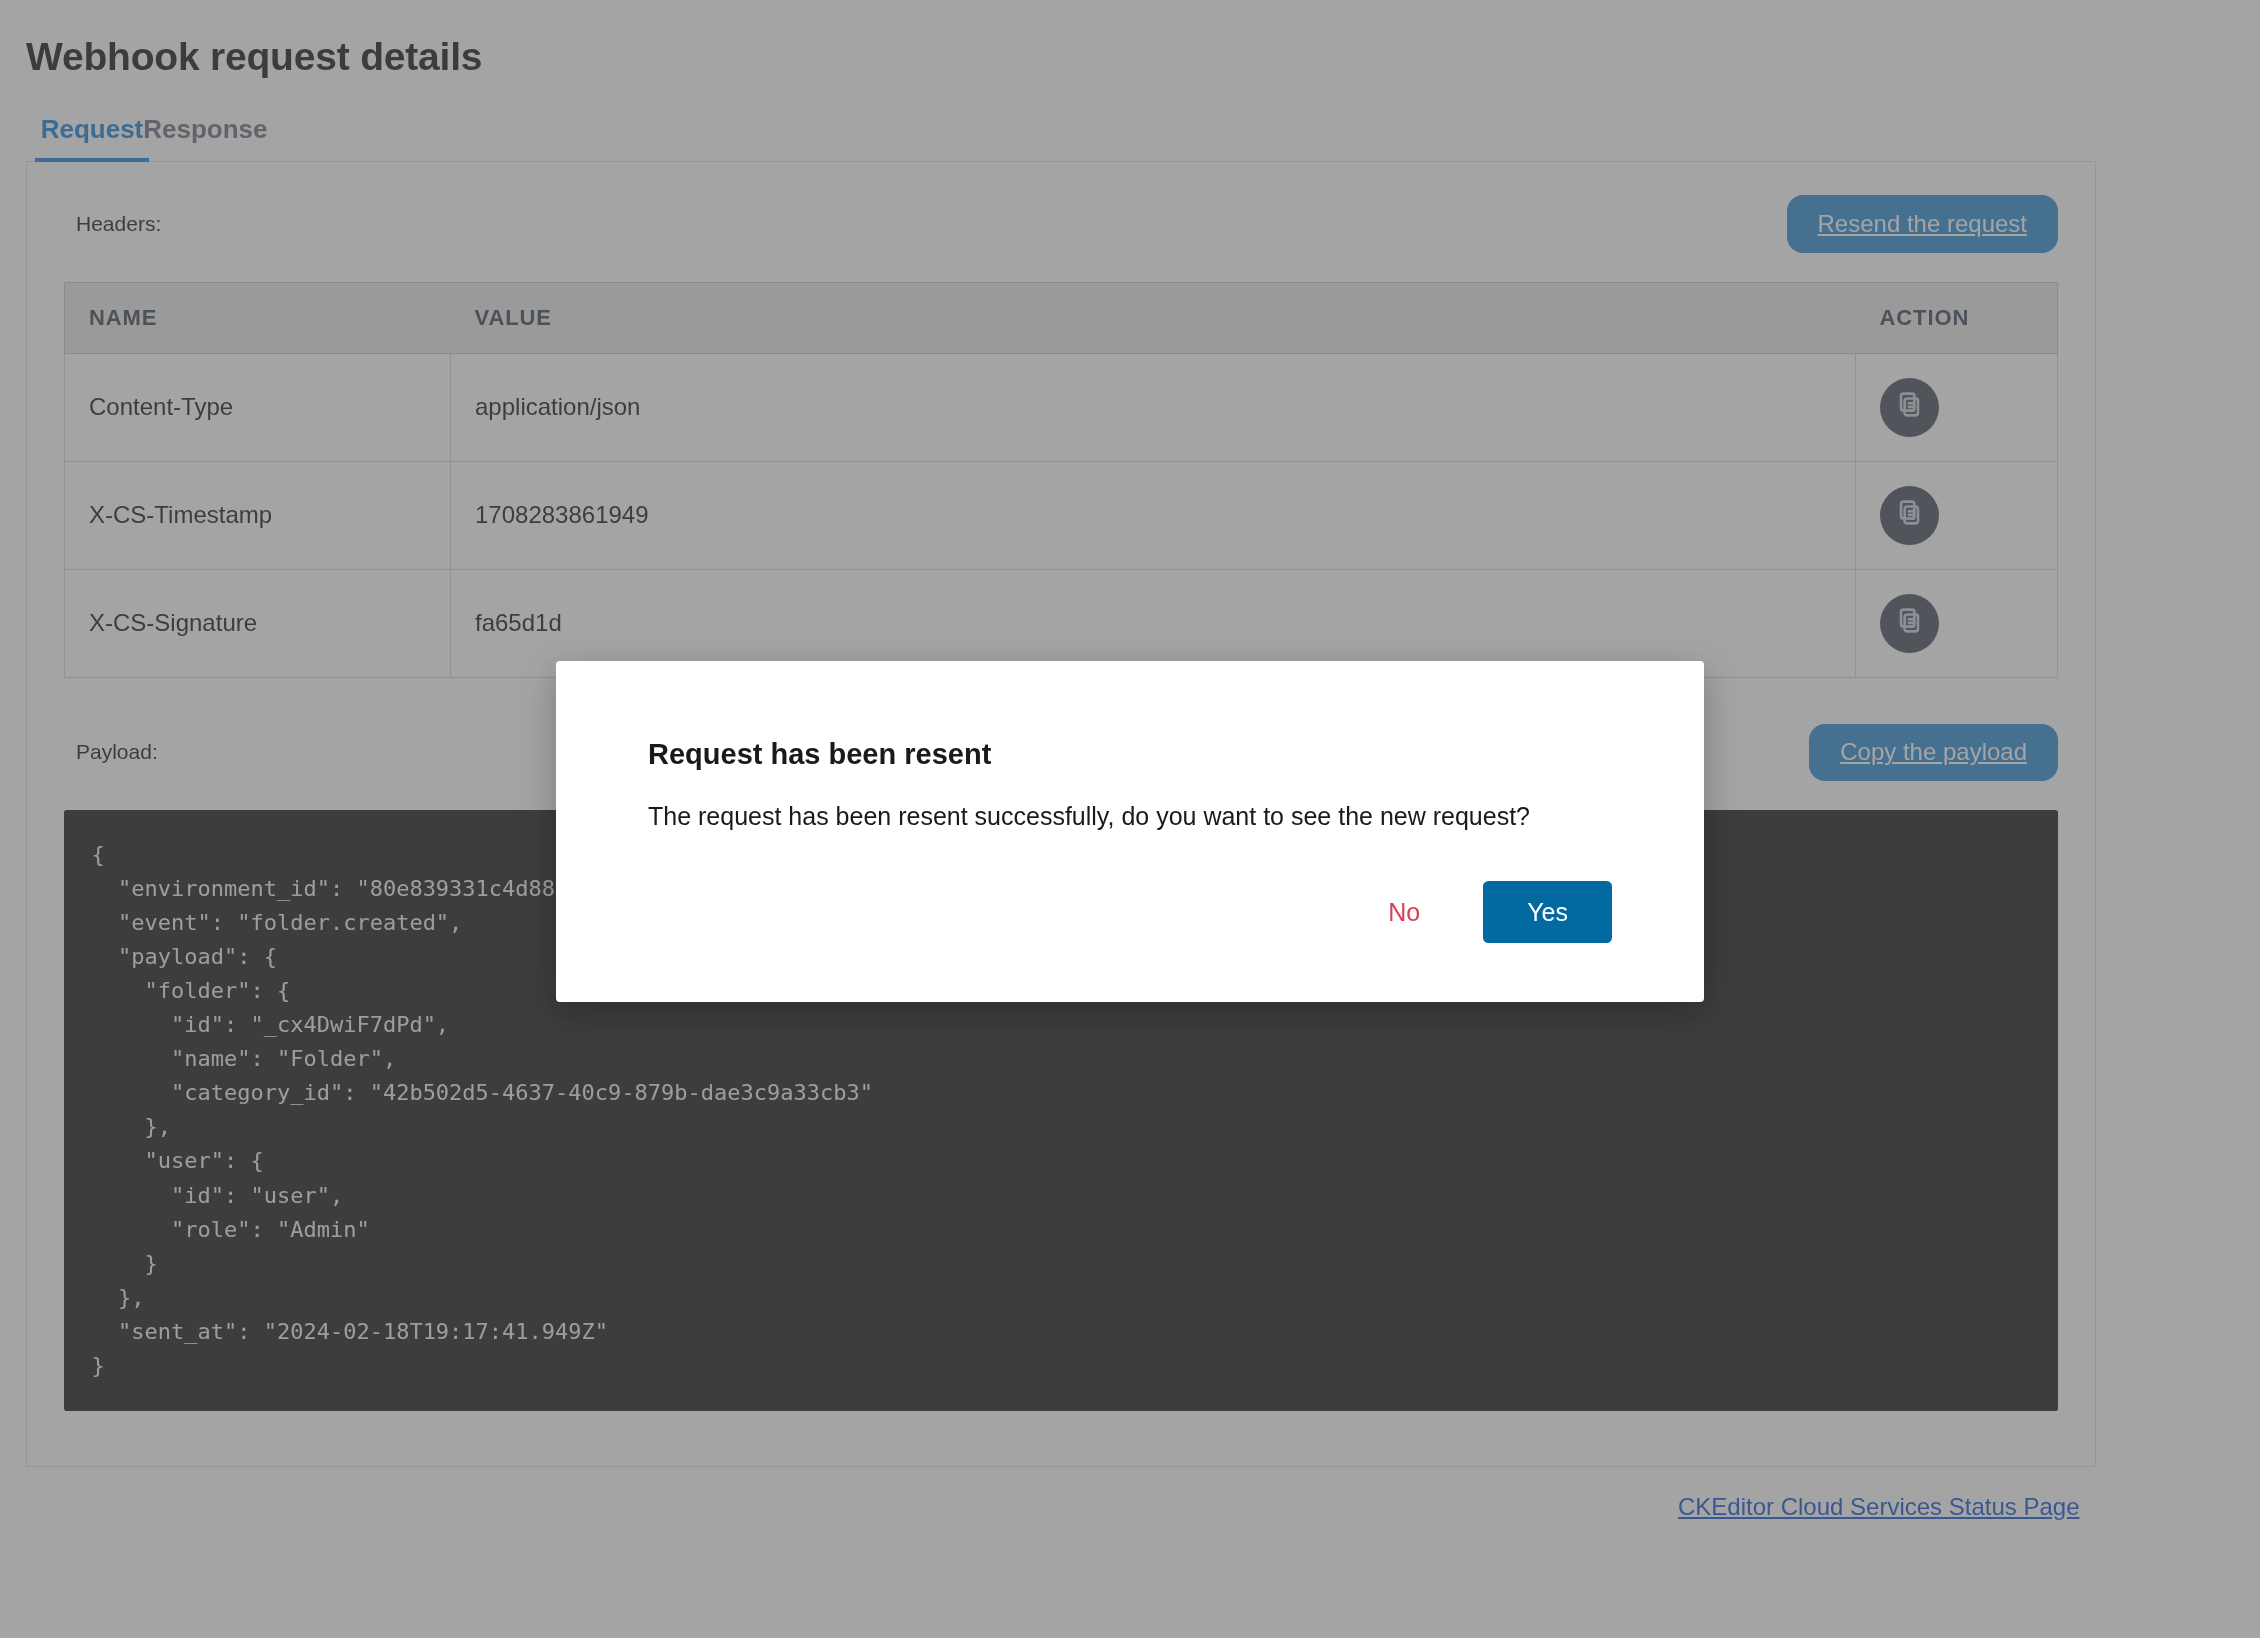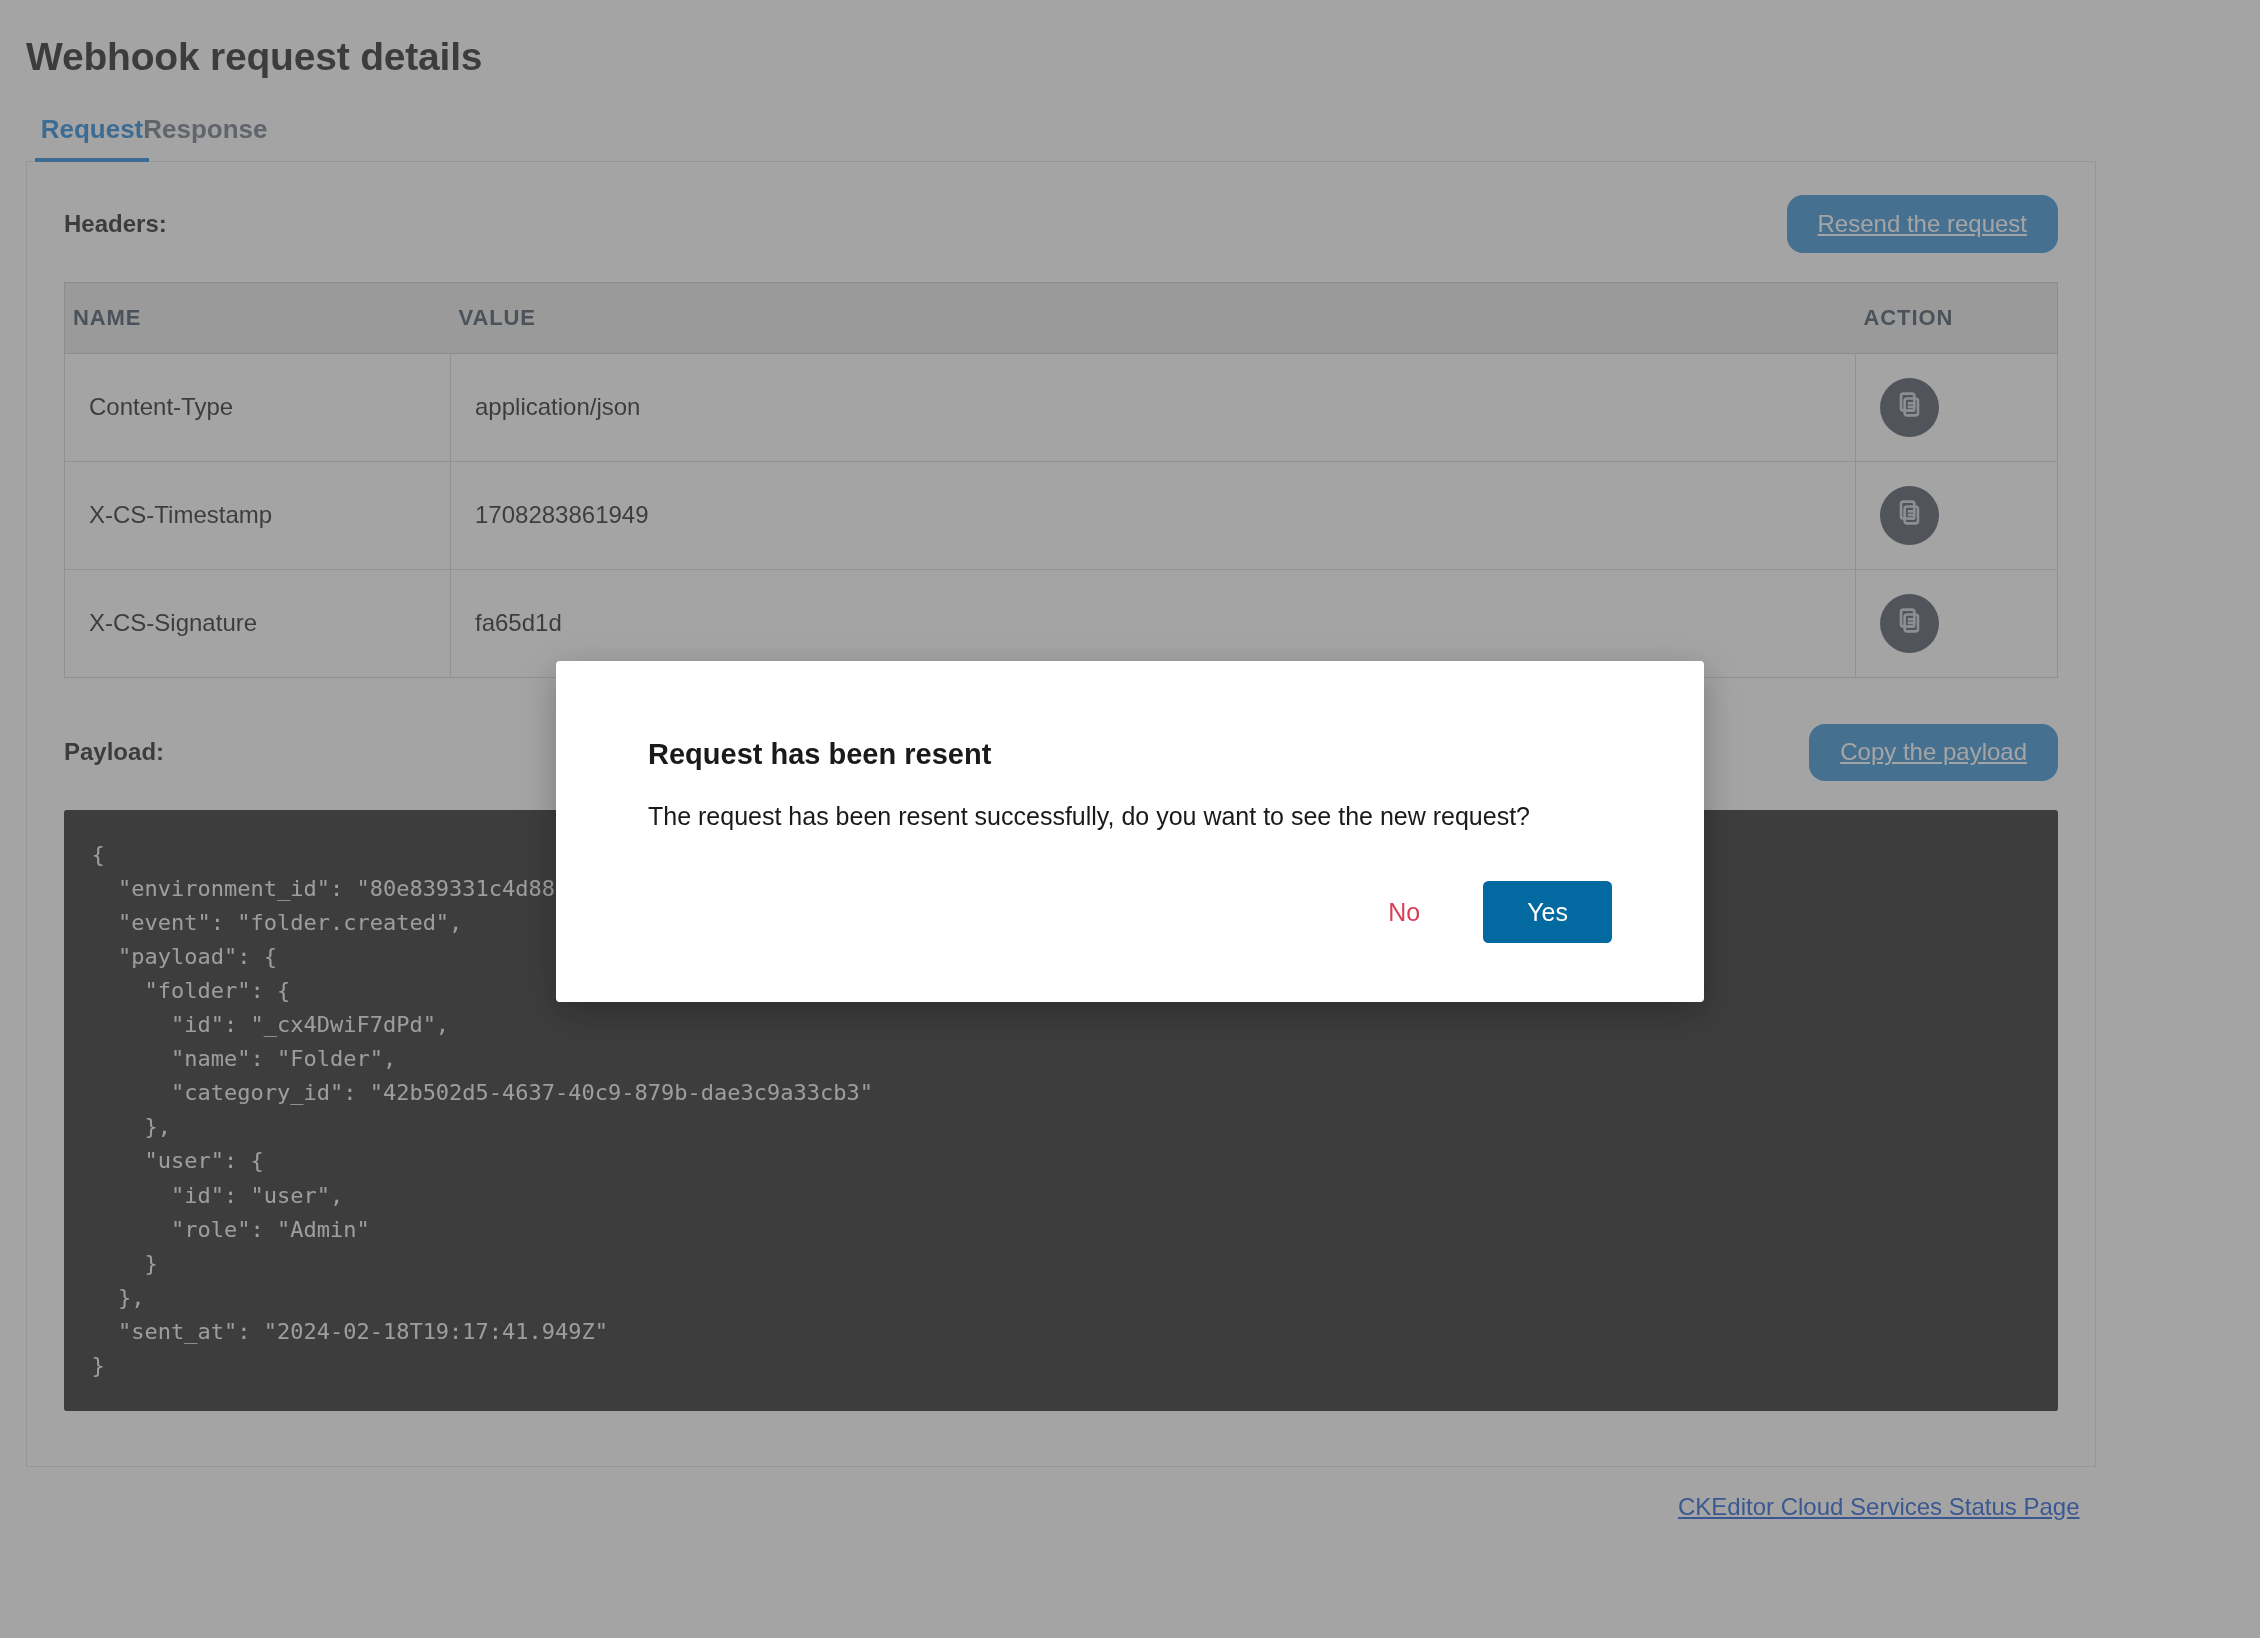--- a/index.html
+++ b/index.html
@@ -48,22 +48,23 @@
     border-top: none;
     padding: 33px 37px 55px 37px;
   }
   .section-head {
     display:flex;
     justify-content:space-between;
     align-items:center;
     margin-bottom: 29px;
   }
   .section-head .label {
-    font-size: 24px;
-    font-weight: 700;
+    font-size: 21px;
+    font-weight: 400;
+    margin-left: 12px;
   }
   .btn {
     display:inline-flex; align-items:center; justify-content:center;
     background:#2f8cd1;
     color:#fff;
     font-size:24px;
     font-weight:500;
     padding: 14.7px 31px;
     border:none;
     border-radius:16px;
@@ -75,21 +76,21 @@
     border-collapse: collapse;
     border:0.9px solid #c9c9c9;
     margin-bottom: 46px;
   }
   table.headers-table thead th {
     background:#e8e8e8;
     color:#3d4a5c;
     font-size:22px;
     font-weight:800;
     text-align:left;
-    padding: 22px 8px;
+    padding: 22px 24px;
     letter-spacing:0.9px;
     border-bottom:0.9px solid #c9c9c9;
   }
   table.headers-table td {
     border:0.9px solid #d5d5d5;
     padding: 24px 24px;
     font-size:24px;
     vertical-align: middle;
     margin-top: 20px;
   }

